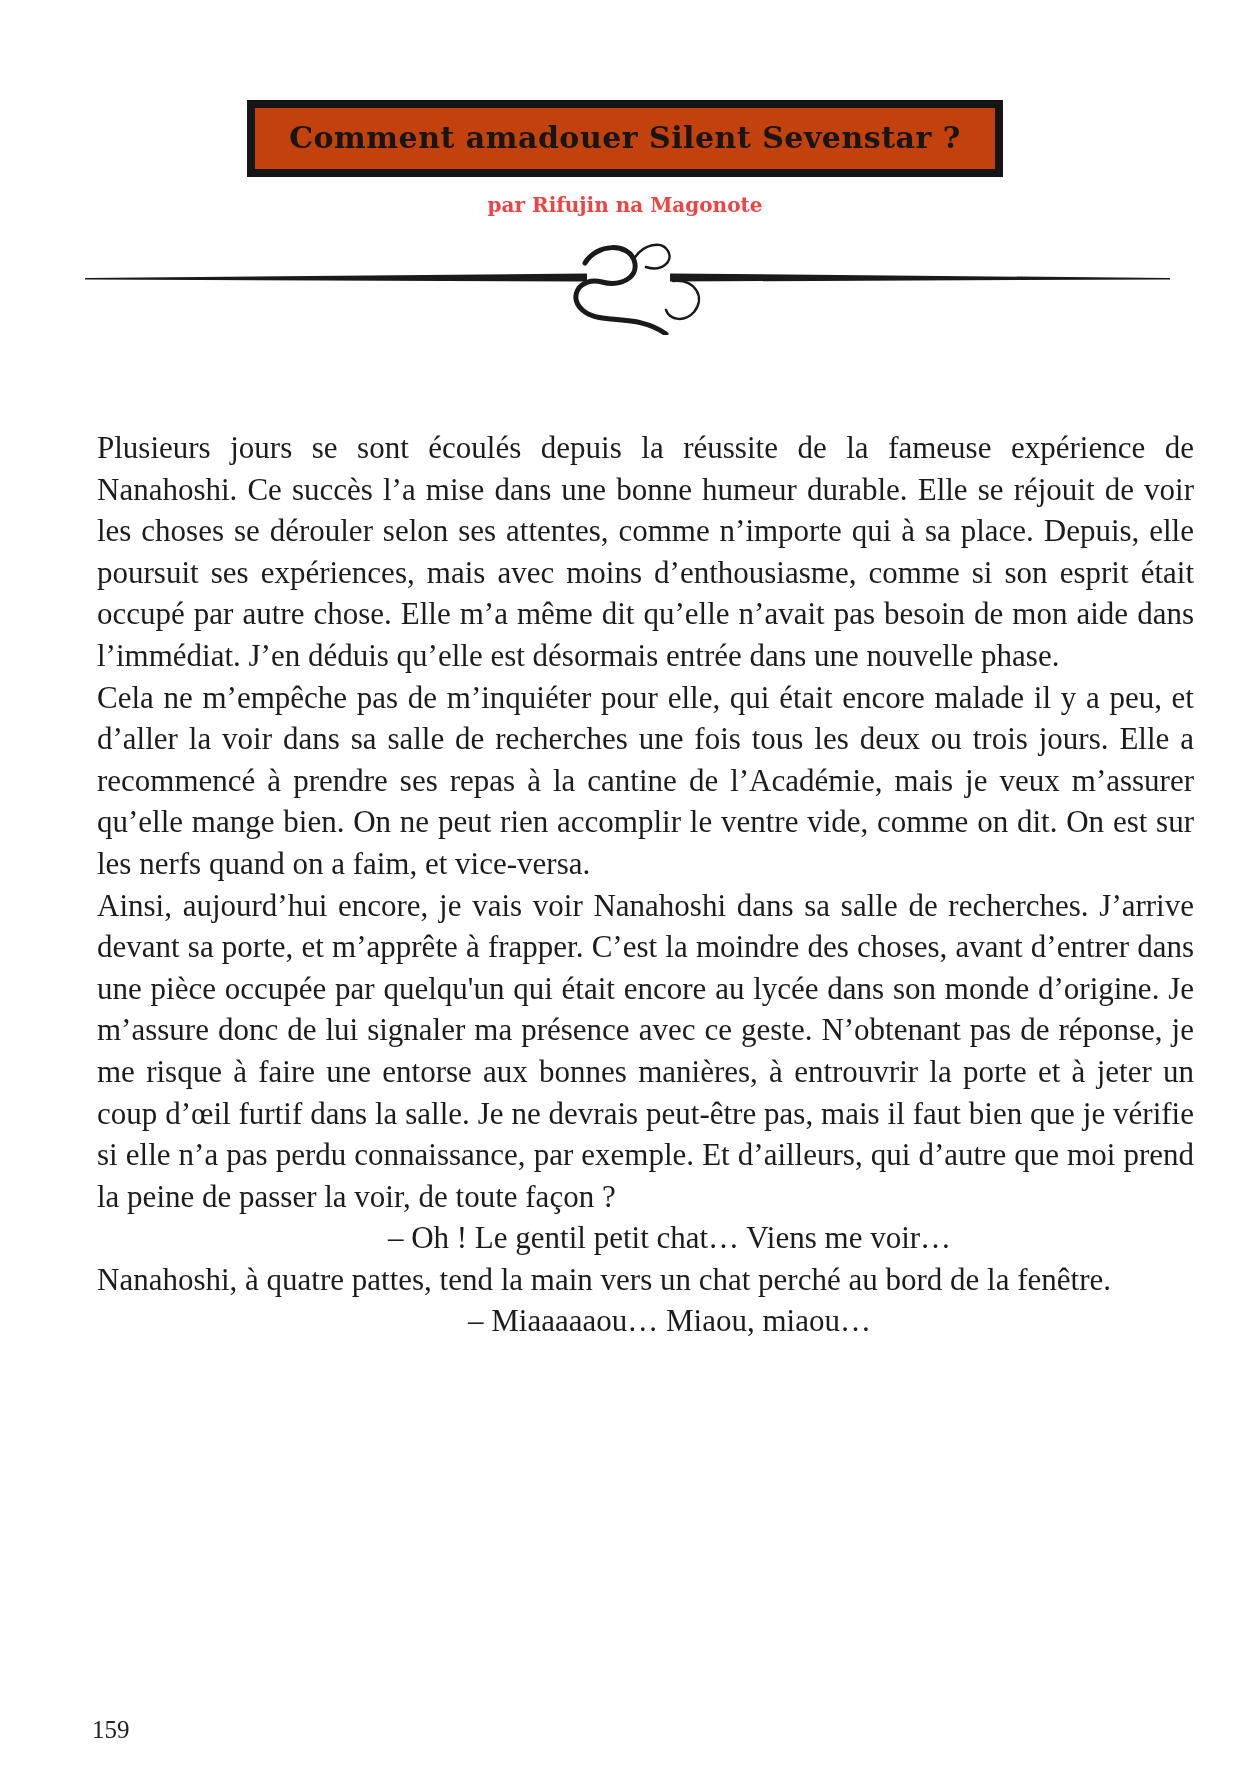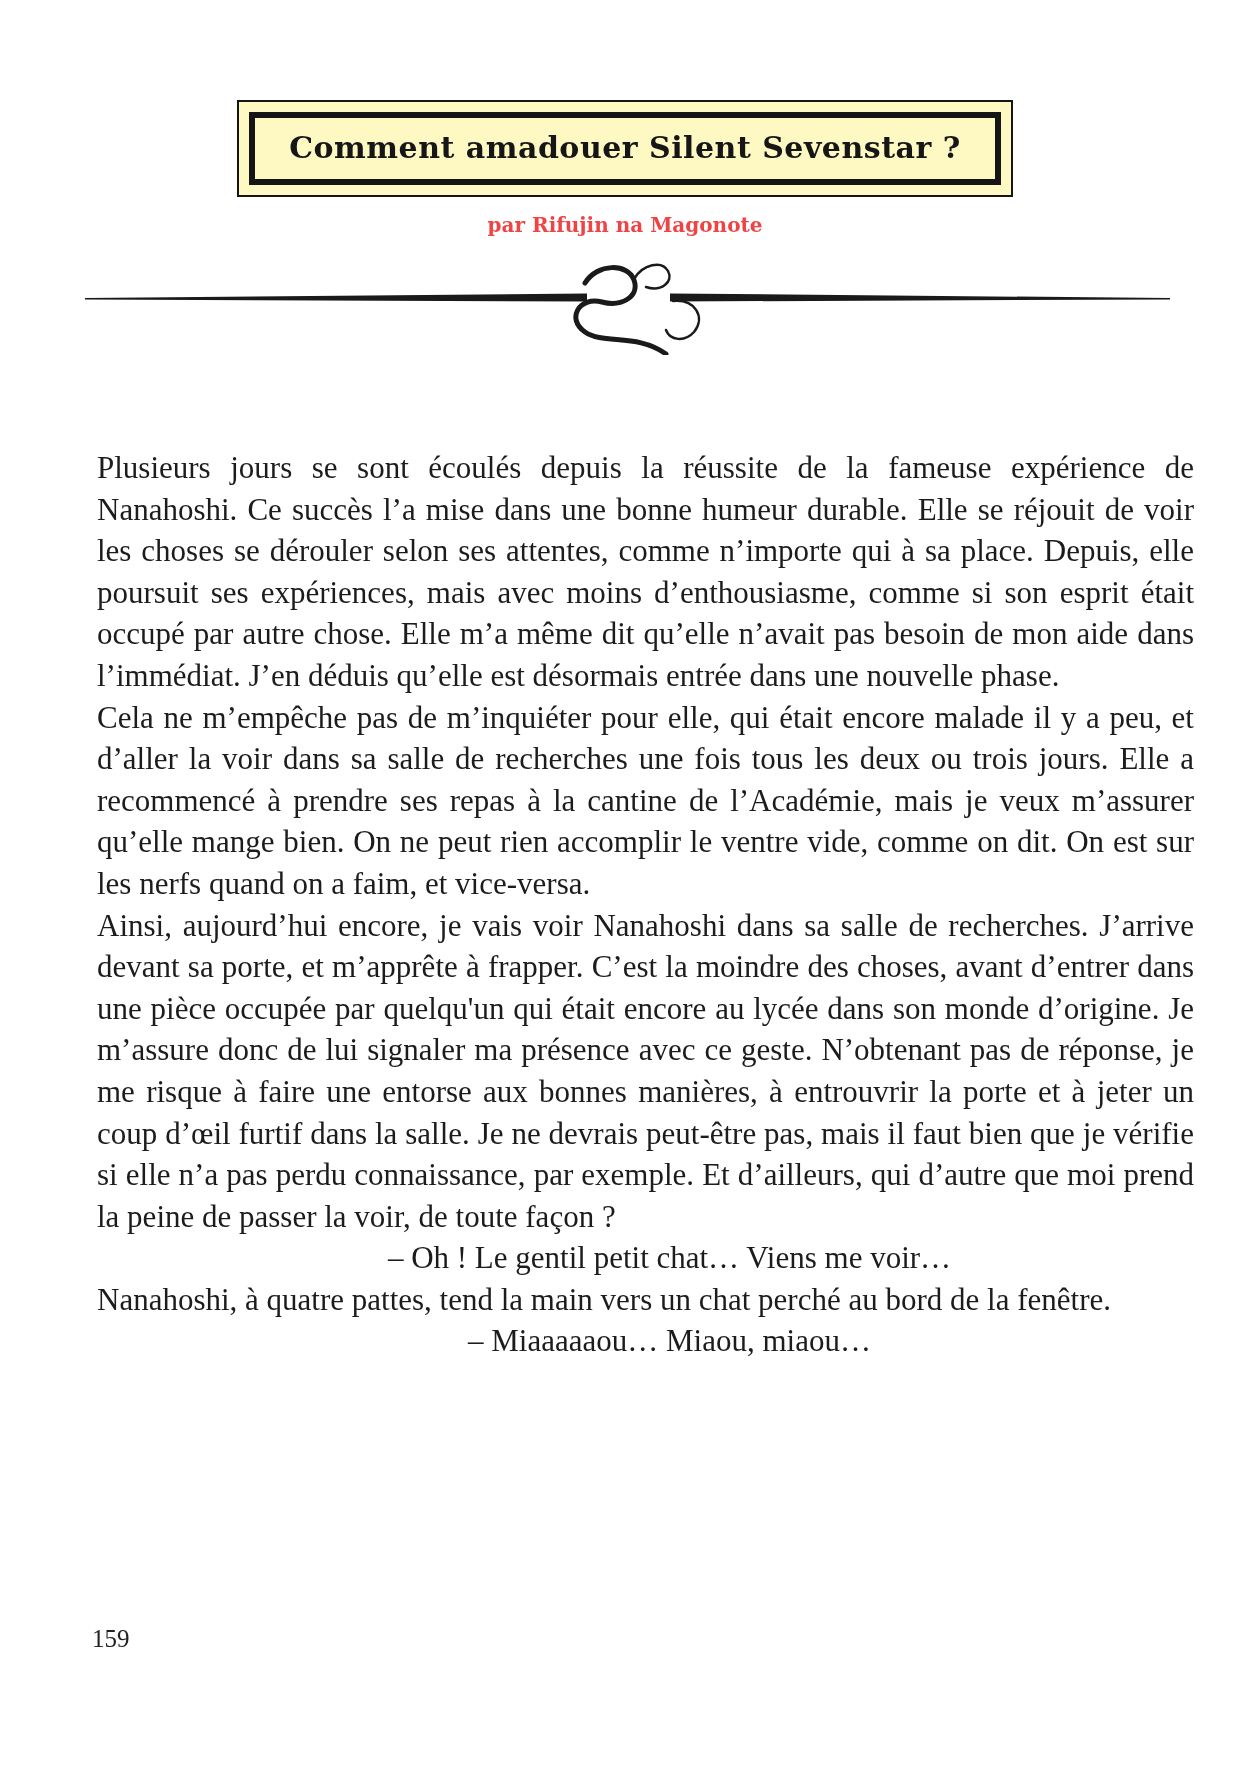--- a/index.html
+++ b/index.html
@@ -12,22 +12,22 @@
     font-family: "Liberation Serif", serif;
     overflow: hidden;
   }
   .title-wrap {
     text-align: center;
     padding-top: 100px;
   }
   .title-box {
     display: inline-block;
     border: 2px solid #151515;
-    padding: 10px;
-    background: #fef9c3;
+    padding: 0;
+    background: #c2410c;
   }
   .title-box-inner {
     border: 6px solid #151515;
     padding: 12px 34px 14px 34px;
   }
   .chapter-title {
     font-family: "DejaVu Serif", serif;
     font-weight: bold;
     font-size: 30px;
     letter-spacing: 0.5px;
@@ -52,21 +52,21 @@
     font-size: 31px;
     line-height: 41.6px;
     text-align: justify;
     color: #1c1c1c;
   }
   .para { margin: 0; }
   .para.indent { text-indent: 48px; text-align: center; }
   .page-number {
     position: absolute;
     left: 92px;
-    top: 1625px;
+    top: 1716px;
     font-size: 25px;
     color: #222222;
   }
 </style>
 </head>
 <body>
 
 <div class="page">
 
   <div class="title-wrap">

